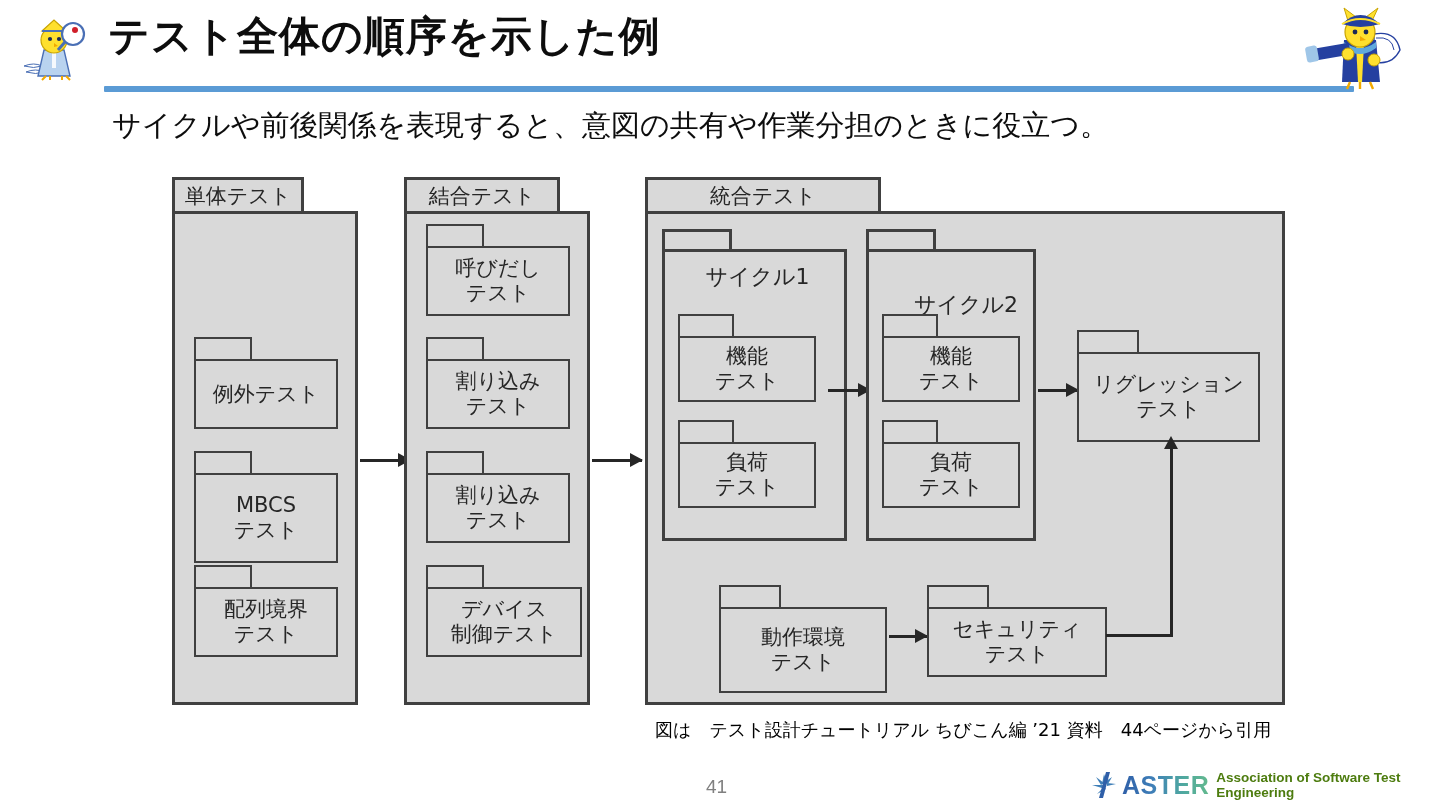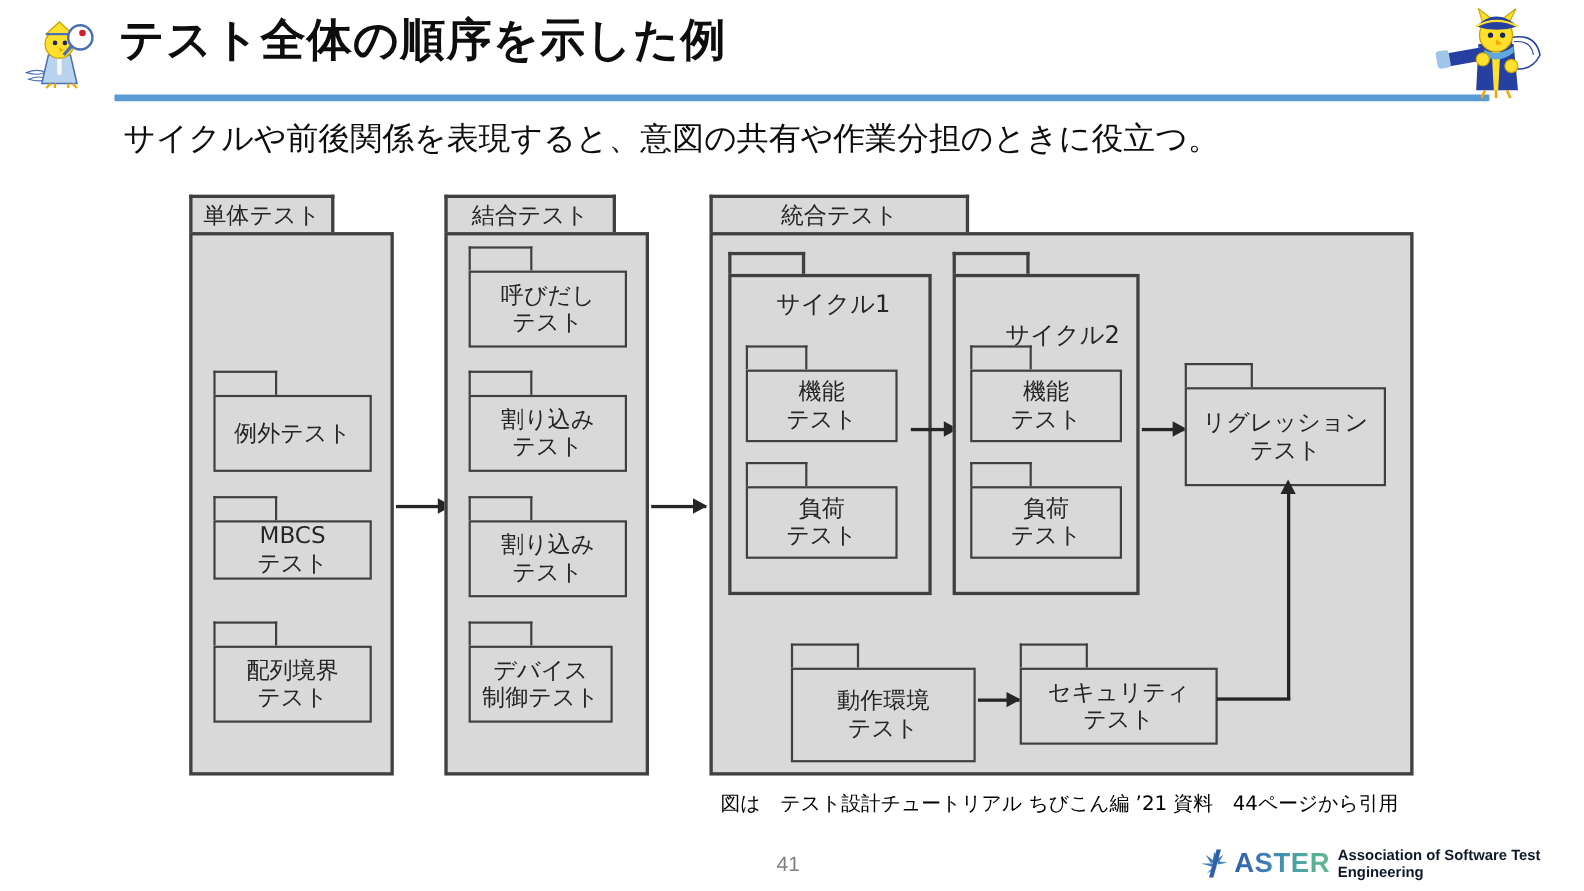--- a/index.html
+++ b/index.html
@@ -102,21 +102,21 @@
   .aster{position:absolute;left:1090px;top:770px;height:30px;display:flex;align-items:center;}
   .aster-mark{width:30px;height:26px;margin-right:2px;}
   .aster-word{
     font-size:25px;font-weight:bold;letter-spacing:.5px;
     background:linear-gradient(90deg,#2f5fa8 0%,#3f7fb8 35%,#4fa8a0 70%,#63b98e 100%);
     -webkit-background-clip:text;background-clip:text;color:transparent;
     font-family:"Liberation Sans","DejaVu Sans",sans-serif;
     text-align:right;
   }
   .aster-tag{
-    font-size:13.5px;font-weight:bold;color:#0f172a;margin-left:7px;
+    font-size:13.5px;font-weight:bold;color:#4d7c0f;margin-left:7px;
     font-family:"Liberation Sans","DejaVu Sans",sans-serif;
   }
 </style>
 </head>
 <body>
 
 <div class="header">
 
   <span class="mascot-left">
     <svg width="76" height="76" viewBox="0 0 76 76">
@@ -197,21 +197,21 @@
 
   <div class="folder thin" style="left:194px;top:337px;width:144px;height:92px;">
     <div class="tab" style="width:58px;"></div>
     <div class="body" style="top:22px;width:144px;height:70px;">
       <span class="lbl" style="font-size:21px;">例外テスト</span>
     </div>
   </div>
 
   <div class="folder thin" style="left:194px;top:451px;width:144px;height:92px;">
     <div class="tab" style="width:58px;"></div>
-    <div class="body" style="top:22px;width:144px;height:54px;">
+    <div class="body" style="top:22px;width:144px;height:90px;">
       <span class="lbl" style="font-size:21px;">MBCS
 テスト</span>
     </div>
   </div>
 
   <div class="folder thin" style="left:194px;top:565px;width:144px;height:92px;">
     <div class="tab" style="width:58px;"></div>
     <div class="body" style="top:22px;width:144px;height:70px;">
       <span class="lbl" style="font-size:21px;">配列境界
 テスト</span>
@@ -246,21 +246,21 @@
   <div class="folder thin" style="left:426px;top:451px;width:144px;height:92px;">
     <div class="tab" style="width:58px;"></div>
     <div class="body" style="top:22px;width:144px;height:70px;">
       <span class="lbl" style="font-size:21px;">割り込み
 テスト</span>
     </div>
   </div>
 
   <div class="folder thin" style="left:426px;top:565px;width:144px;height:92px;">
     <div class="tab" style="width:58px;"></div>
-    <div class="body" style="top:22px;width:131px;height:70px;">
+    <div class="body" style="top:22px;width:156px;height:70px;">
       <span class="lbl" style="font-size:21px;">デバイス
 制御テスト</span>
     </div>
   </div>
 
   <div class="arrow-h" style="left:592px;top:459px;width:50px;"></div>
 
   <div class="colhead" style="left:645px;top:177px;width:640px;height:528px;">
     <div class="tab" style="width:236px;">
       <span class="lbl">統合テスト</span>

